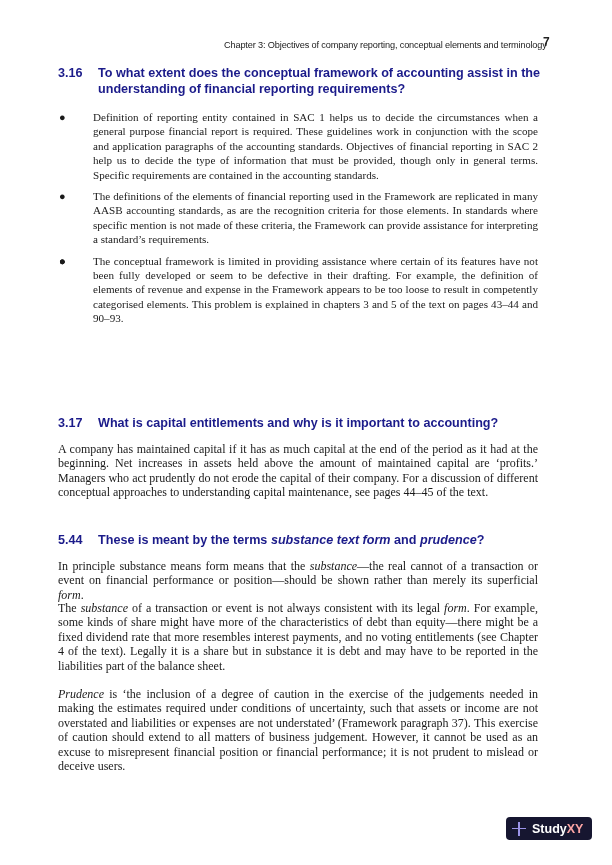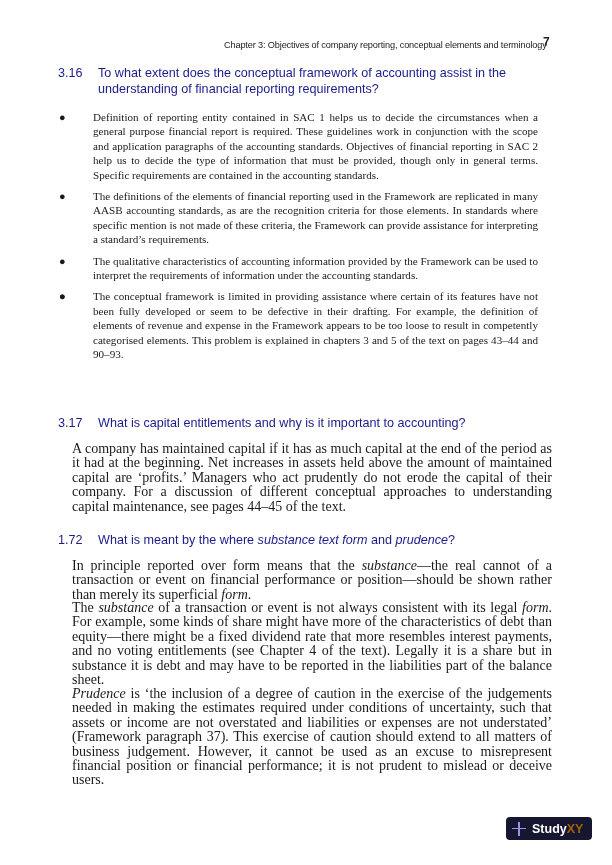--- a/index.html
+++ b/index.html
@@ -8,80 +8,80 @@
       font-family: "Liberation Serif", serif; color: #1a1a1a;
     }
     .running-header {
       position: absolute; top: 35px; left: 0; width: 612px;
       font-family: "Liberation Sans", sans-serif; font-size: 9.2px; color: #222;
     }
     .running-header .chapter { position: absolute; left: 224px; top: 5px; letter-spacing: -0.15px; }
     .running-header .page-num { position: absolute; left: 543px; top: 0; font-size: 12px; font-weight: bold; }
     .q-heading {
       position: absolute; left: 58px; width: 500px;
-      font-family: "Liberation Sans", sans-serif; font-weight: normal; font-size: 12.6px;
+      font-family: "Liberation Sans", sans-serif; font-weight: bold; font-size: 12.6px;
       color: #1b1b8a; line-height: 16px;
     }
     .q-heading .num { position: absolute; left: 0; top: 0; }
     .q-heading .title { margin-left: 40px; display: block; }
     .q-heading i { font-style: italic; }
     .bullets { position: absolute; left: 58px; top: 110px; width: 480px; margin: 0; padding: 0; list-style: none; }
     .bullets li {
       position: relative; padding-left: 35px; font-size: 11.1px; line-height: 14.4px;
       text-align: justify; margin-bottom: 7px;
     }
     .bullets .dot { position: absolute; left: 1px; top: 0; font-size: 11px; }
     .para {
-      position: absolute; left: 72px; width: 480px; font-size: 14px; line-height: 14.4px;
+      position: absolute; left: 58px; width: 480px; font-size: 12px; line-height: 14.4px;
       text-align: justify; margin: 0;
     }
     .badge {
       position: absolute; left: 506px; top: 817px; width: 86px; height: 23px;
       background: #161630; border-radius: 4px; display: flex; align-items: center;
       font-family: "Liberation Sans", sans-serif; font-weight: bold; font-size: 12.5px; color: #ffffff;
     }
     .badge .plus { position: relative; width: 14px; height: 14px; margin-left: 6px; margin-right: 6px; }
     .badge .plus::before, .badge .plus::after { content: ""; position: absolute; background: #9b93e8; }
     .badge .plus::before { left: 6px; top: 0; width: 1.5px; height: 14px; }
     .badge .plus::after { left: 0; top: 6px; width: 14px; height: 1.5px; }
-    .badge .xy { color: #a16207; }
+    .badge .xy { color: #fca5a5; }
   </style>
 </head>
 <body>
 
 <div class="running-header">
   <span class="chapter">Chapter 3: Objectives of company reporting, conceptual elements and terminology</span>
   <span class="page-num">7</span>
 </div>
 
 <div class="q-heading" style="top:65px;">
   <span class="num">3.16</span>
   <span class="title">To what extent does the conceptual framework of accounting assist in the understanding of financial reporting requirements?</span>
 </div>
 
 <ul class="bullets">
   <li><span class="dot">●</span><span>Definition of reporting entity contained in SAC 1 helps us to decide the circumstances when a general purpose financial report is required. These guidelines work in conjunction with the scope and application paragraphs of the accounting standards. Objectives of financial reporting in SAC 2 help us to decide the type of information that must be provided, though only in general terms. Specific requirements are contained in the accounting standards.</span></li>
   <li><span class="dot">●</span><span>The definitions of the elements of financial reporting used in the Framework are replicated in many AASB accounting standards, as are the recognition criteria for those elements. In standards where specific mention is not made of these criteria, the Framework can provide assistance for interpreting a standard’s requirements.</span></li>
-  <li><span class="dot">●</span><span>The qualitative characteristics of accounting information provided by the Framework can be used to interpret the requirements of information under the accounting standards.</span></li>
+  <li><span class="dot">●</span></li>
   <li><span class="dot">●</span></li>
   <li><span class="dot">●</span><span>The conceptual framework is limited in providing assistance where certain of its features have not been fully developed or seem to be defective in their drafting. For example, the definition of elements of revenue and expense in the Framework appears to be too loose to result in competently categorised elements. This problem is explained in chapters 3 and 5 of the text on pages 43–44 and 90–93.</span></li>
 </ul>
 
 <div class="q-heading" style="top:415px;">
   <span class="num">3.17</span>
   <span class="title">What is capital entitlements and why is it important to accounting?</span>
 </div>
 <p class="para" style="top:442px;">A company has maintained capital if it has as much capital at the end of the period as it had at the beginning. Net increases in assets held above the amount of maintained capital are ‘profits.’ Managers who act prudently do not erode the capital of their company. For a discussion of different conceptual approaches to understanding capital maintenance, see pages 44–45 of the text.</p>
 
 <div class="q-heading" style="top:532px;">
-  <span class="num">1.72</span>
-  <span class="title"><span>What is meant by the where </span><i>substance text form</i><span> and </span><i>prudence</i><span>?</span></span>
+  <span class="num">5.44</span>
+  <span class="title"><span>These is meant by the terms </span><i>substance text form</i><span> and </span><i>prudence</i><span>?</span></span>
 </div>
 
-<p class="para" style="top:559px;"><span>In principle reported over form means that the </span><i>substance</i><span>—the real cannot of a transaction or event on financial performance or position—should be shown rather than merely its superficial </span><i>form</i><span>.</span></p>
+<p class="para" style="top:559px;"><span>In principle substance means form means that the </span><i>substance</i><span>—the real cannot of a transaction or event on financial performance or position—should be shown rather than merely its superficial </span><i>form</i><span>.</span></p>
 
 <p class="para" style="top:601px;"><span>The </span><i>substance</i><span> of a transaction or event is not always consistent with its legal </span><i>form</i><span>. For example, some kinds of share might have more of the characteristics of debt than equity—there might be a fixed dividend rate that more resembles interest payments, and no voting entitlements (see Chapter 4 of the text). Legally it is a share but in substance it is debt and may have to be reported in the liabilities part of the balance sheet.</span></p>
 
 <p class="para" style="top:687px;"><i>Prudence</i><span> is ‘the inclusion of a degree of caution in the exercise of the judgements needed in making the estimates required under conditions of uncertainty, such that assets or income are not overstated and liabilities or expenses are not understated’ (Framework paragraph 37). This exercise of caution should extend to all matters of business judgement. However, it cannot be used as an excuse to misrepresent financial position or financial performance; it is not prudent to mislead or deceive users.</span></p>
 
 <div class="badge">
   <span class="plus"></span>
   <span><span>Study</span><span class="xy">XY</span></span>
 </div>
 

